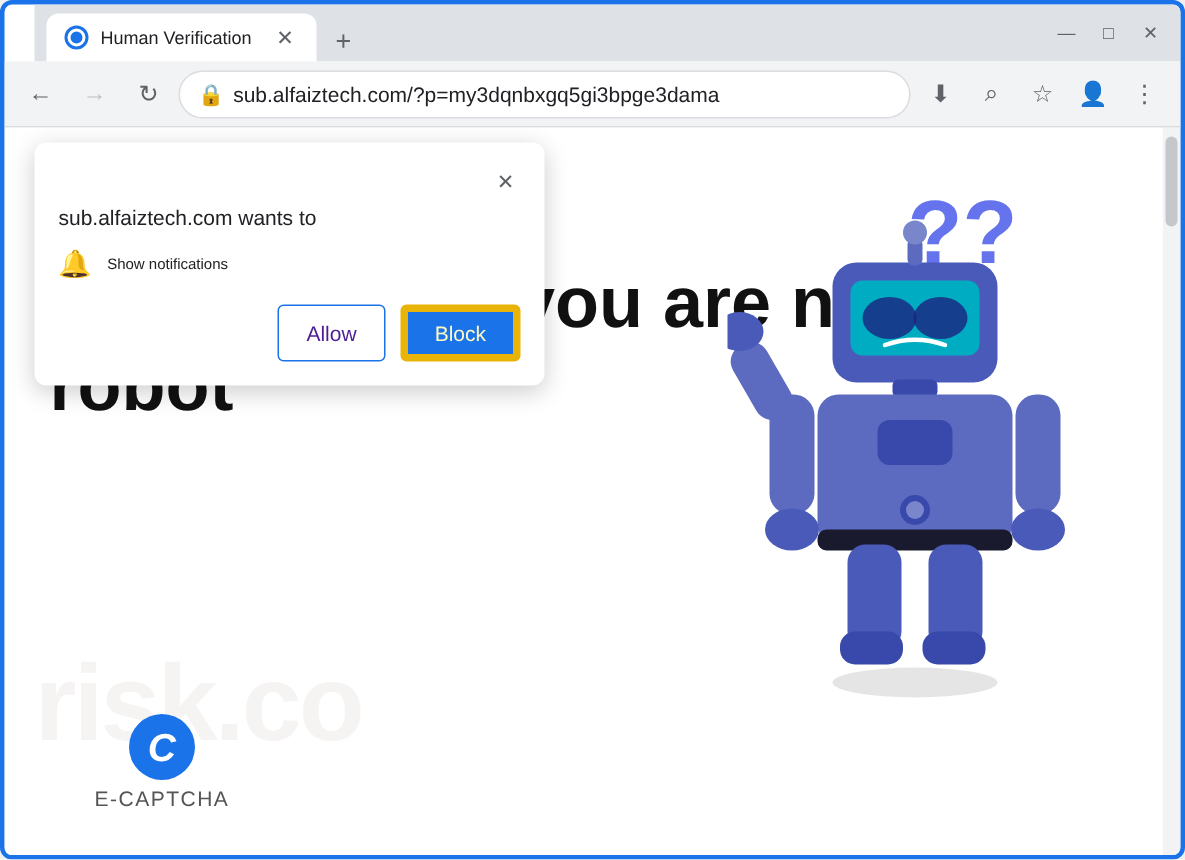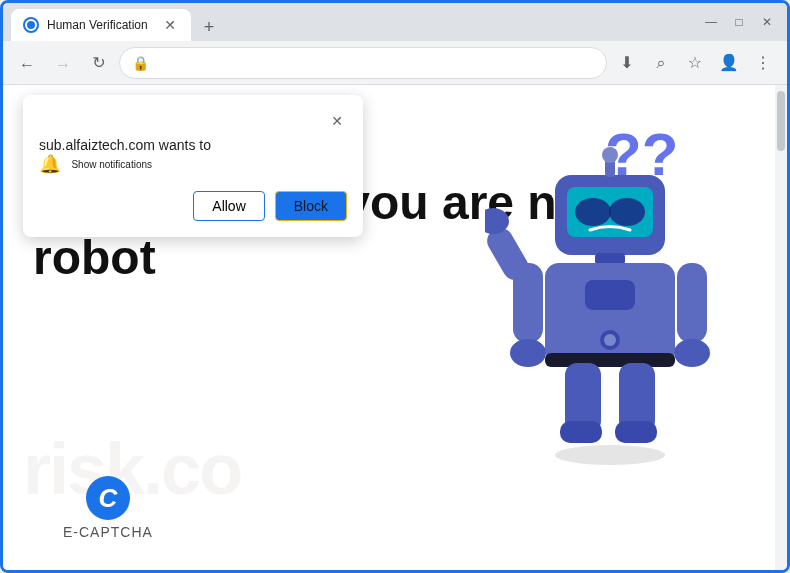--- a/index.html
+++ b/index.html
@@ -25,20 +25,21 @@
 
     
     .title-bar {
       background: #dee1e6;
       height: 38px;
       display: flex;
       align-items: center;
       padding: 0 8px;
       gap: 6px;
       flex-shrink: 0;
+      margin-left: 20px;
     }
 
     .tab-area {
       display: flex;
       align-items: flex-end;
       flex: 1;
       height: 100%;
     }
 
     .tab {
@@ -304,21 +305,21 @@
       align-items: center;
       justify-content: center;
       color: #5f6368;
       font-size: 14px;
       border-radius: 50%;
     }
 
     .popup-site-name {
       font-size: 14px;
       color: #202124;
-      margin-bottom: 0;
+      margin-bottom: 12px;
     }
 
     .popup-notification-row {
       display: flex;
       align-items: center;
       gap: 10px;
       margin-bottom: 16px;
     }
 
     .bell-icon {
@@ -335,31 +336,31 @@
       display: flex;
       justify-content: flex-end;
       gap: 10px;
     }
 
     .btn-allow {
       padding: 6px 18px;
       border: 1px solid #1a73e8;
       border-radius: 4px;
       background: #fff;
-      color: #000000;
+      color: #4c1d95;
       font-size: 14px;
       cursor: pointer;
     }
 
     .btn-block {
       padding: 6px 18px;
-      border: 1px solid #eab308;
+      border: 5px solid #eab308;
       border-radius: 4px;
       background: #1a73e8;
-      color: #0f172a;
+      color: #fef9c3;
       font-size: 14px;
       cursor: pointer;
     }
 
     
     .scrollbar {
       width: 12px;
       background: #f1f3f4;
       display: flex;
       flex-direction: column;
@@ -404,20 +405,21 @@
       <div class="win-btn">✕</div>
     </div>
   </div>
 
   <div class="toolbar">
     <div class="nav-btn">←</div>
     <div class="nav-btn disabled">→</div>
     <div class="nav-btn">↻</div>
     <div class="address-bar">
       <span class="lock-icon">🔒</span>
+      <span class="address-text">sub.alfaiztech.com/?p=my3dqnbxgq5gi3bpge3dama</span>
     </div>
     <div class="toolbar-icons">
       <div class="toolbar-icon-btn">⬇</div>
       <div class="toolbar-icon-btn">⌕</div>
       <div class="toolbar-icon-btn">☆</div>
       <div class="toolbar-icon-btn">👤</div>
       <div class="toolbar-icon-btn">⋮</div>
     </div>
   </div>
 

